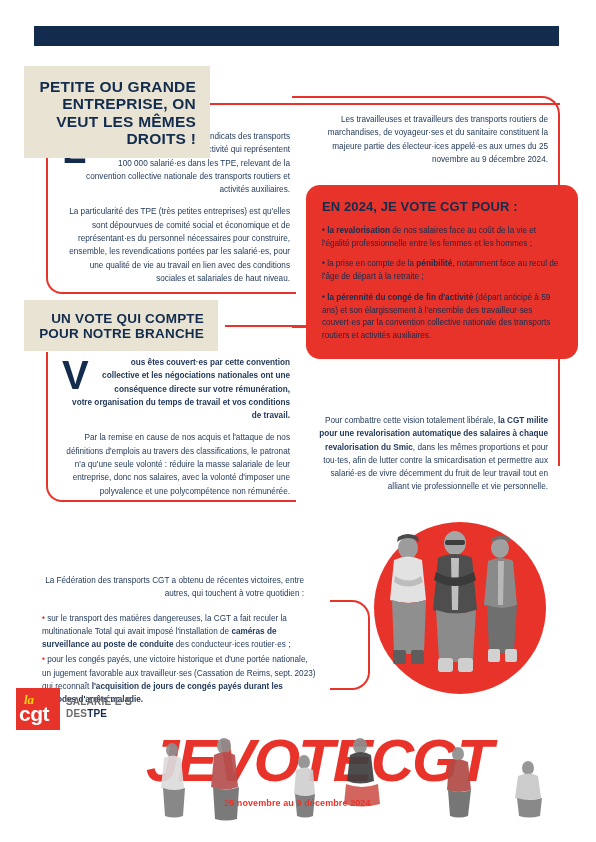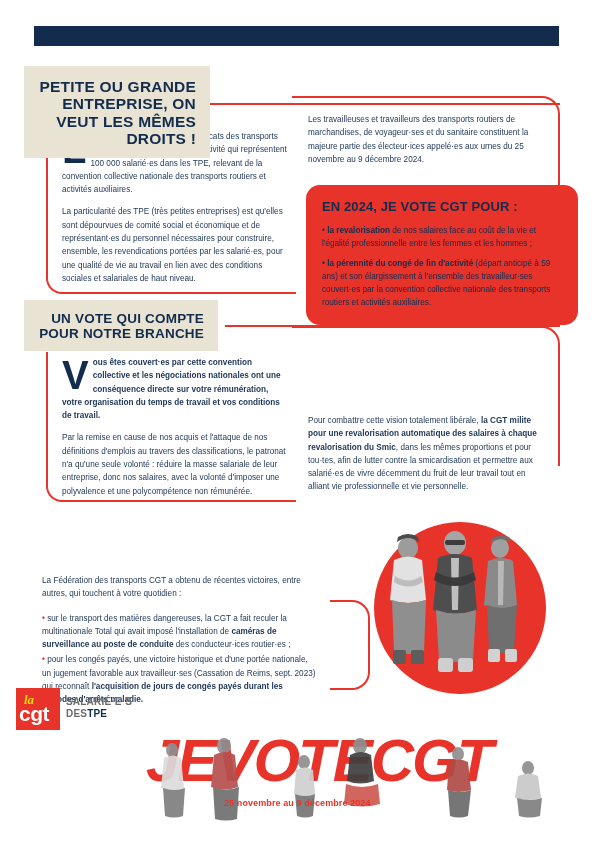--- a/index.html
+++ b/index.html
@@ -68,21 +68,21 @@
   }
   #brk-l2 {
     left:46px; top:352px; width:250px; height:150px;
     border-right:none; border-top:none;
     border-bottom-left-radius:16px;
   }
 
   
   .body-text {
     position:absolute; color:#1d3557;
-    font-size:8.2px; line-height:1.62; text-align:left;
+    font-size:8.2px; line-height:1.62; text-align:right;
     font-family:"Liberation Sans", sans-serif;
   }
   .body-text p { margin-bottom:9px; }
   .body-text p:last-child { margin-bottom:0; }
   .body-text b { font-weight:bold; }
 
   .dropcap::first-letter {
     float:left; font-size:40px; line-height:.86; font-weight:bold;
     padding-right:4px; padding-top:2px; color:#132c4d;
   }
@@ -204,20 +204,23 @@
 
   <div class="body-text" id="col-r1">
     <p>Les travailleuses et travailleurs des transports routiers de marchandises, de voyageur·ses et du sanitaire constituent la majeure partie des électeur·ices appelé·es aux urnes du 25 novembre au 9 décembre 2024.</p>
   </div>
 
   <div class="redbox">
     <div class="redbox-title">EN 2024, JE VOTE CGT POUR :</div>
     <ul>
       <li>
         <span class="dot">•&nbsp;</span><span>la revalorisation</span><span class="norm"> de nos salaires face au coût de la vie et l'égalité professionnelle entre les femmes et les hommes ;</span>
+      </li>
+      <li>
+        <span class="dot">•&nbsp;</span><span class="norm">la prise en compte de la </span><span>pénibilité</span><span class="norm">, notamment face au recul de l'âge de départ à la retraite ;</span>
       </li>
       <li>
         <span class="dot">•&nbsp;</span><span>la pérennité du congé de fin d'activité</span><span class="norm"> (départ anticipé à 59 ans) et son élargissement à l'ensemble des travailleur·ses couvert·es par la convention collective nationale des transports routiers et activités auxiliaires.</span>
       </li>
     </ul>
   </div>
 
   <div class="head-block" id="head2">
     <span class="ht">UN VOTE QUI COMPTE POUR NOTRE BRANCHE</span>
   </div>

